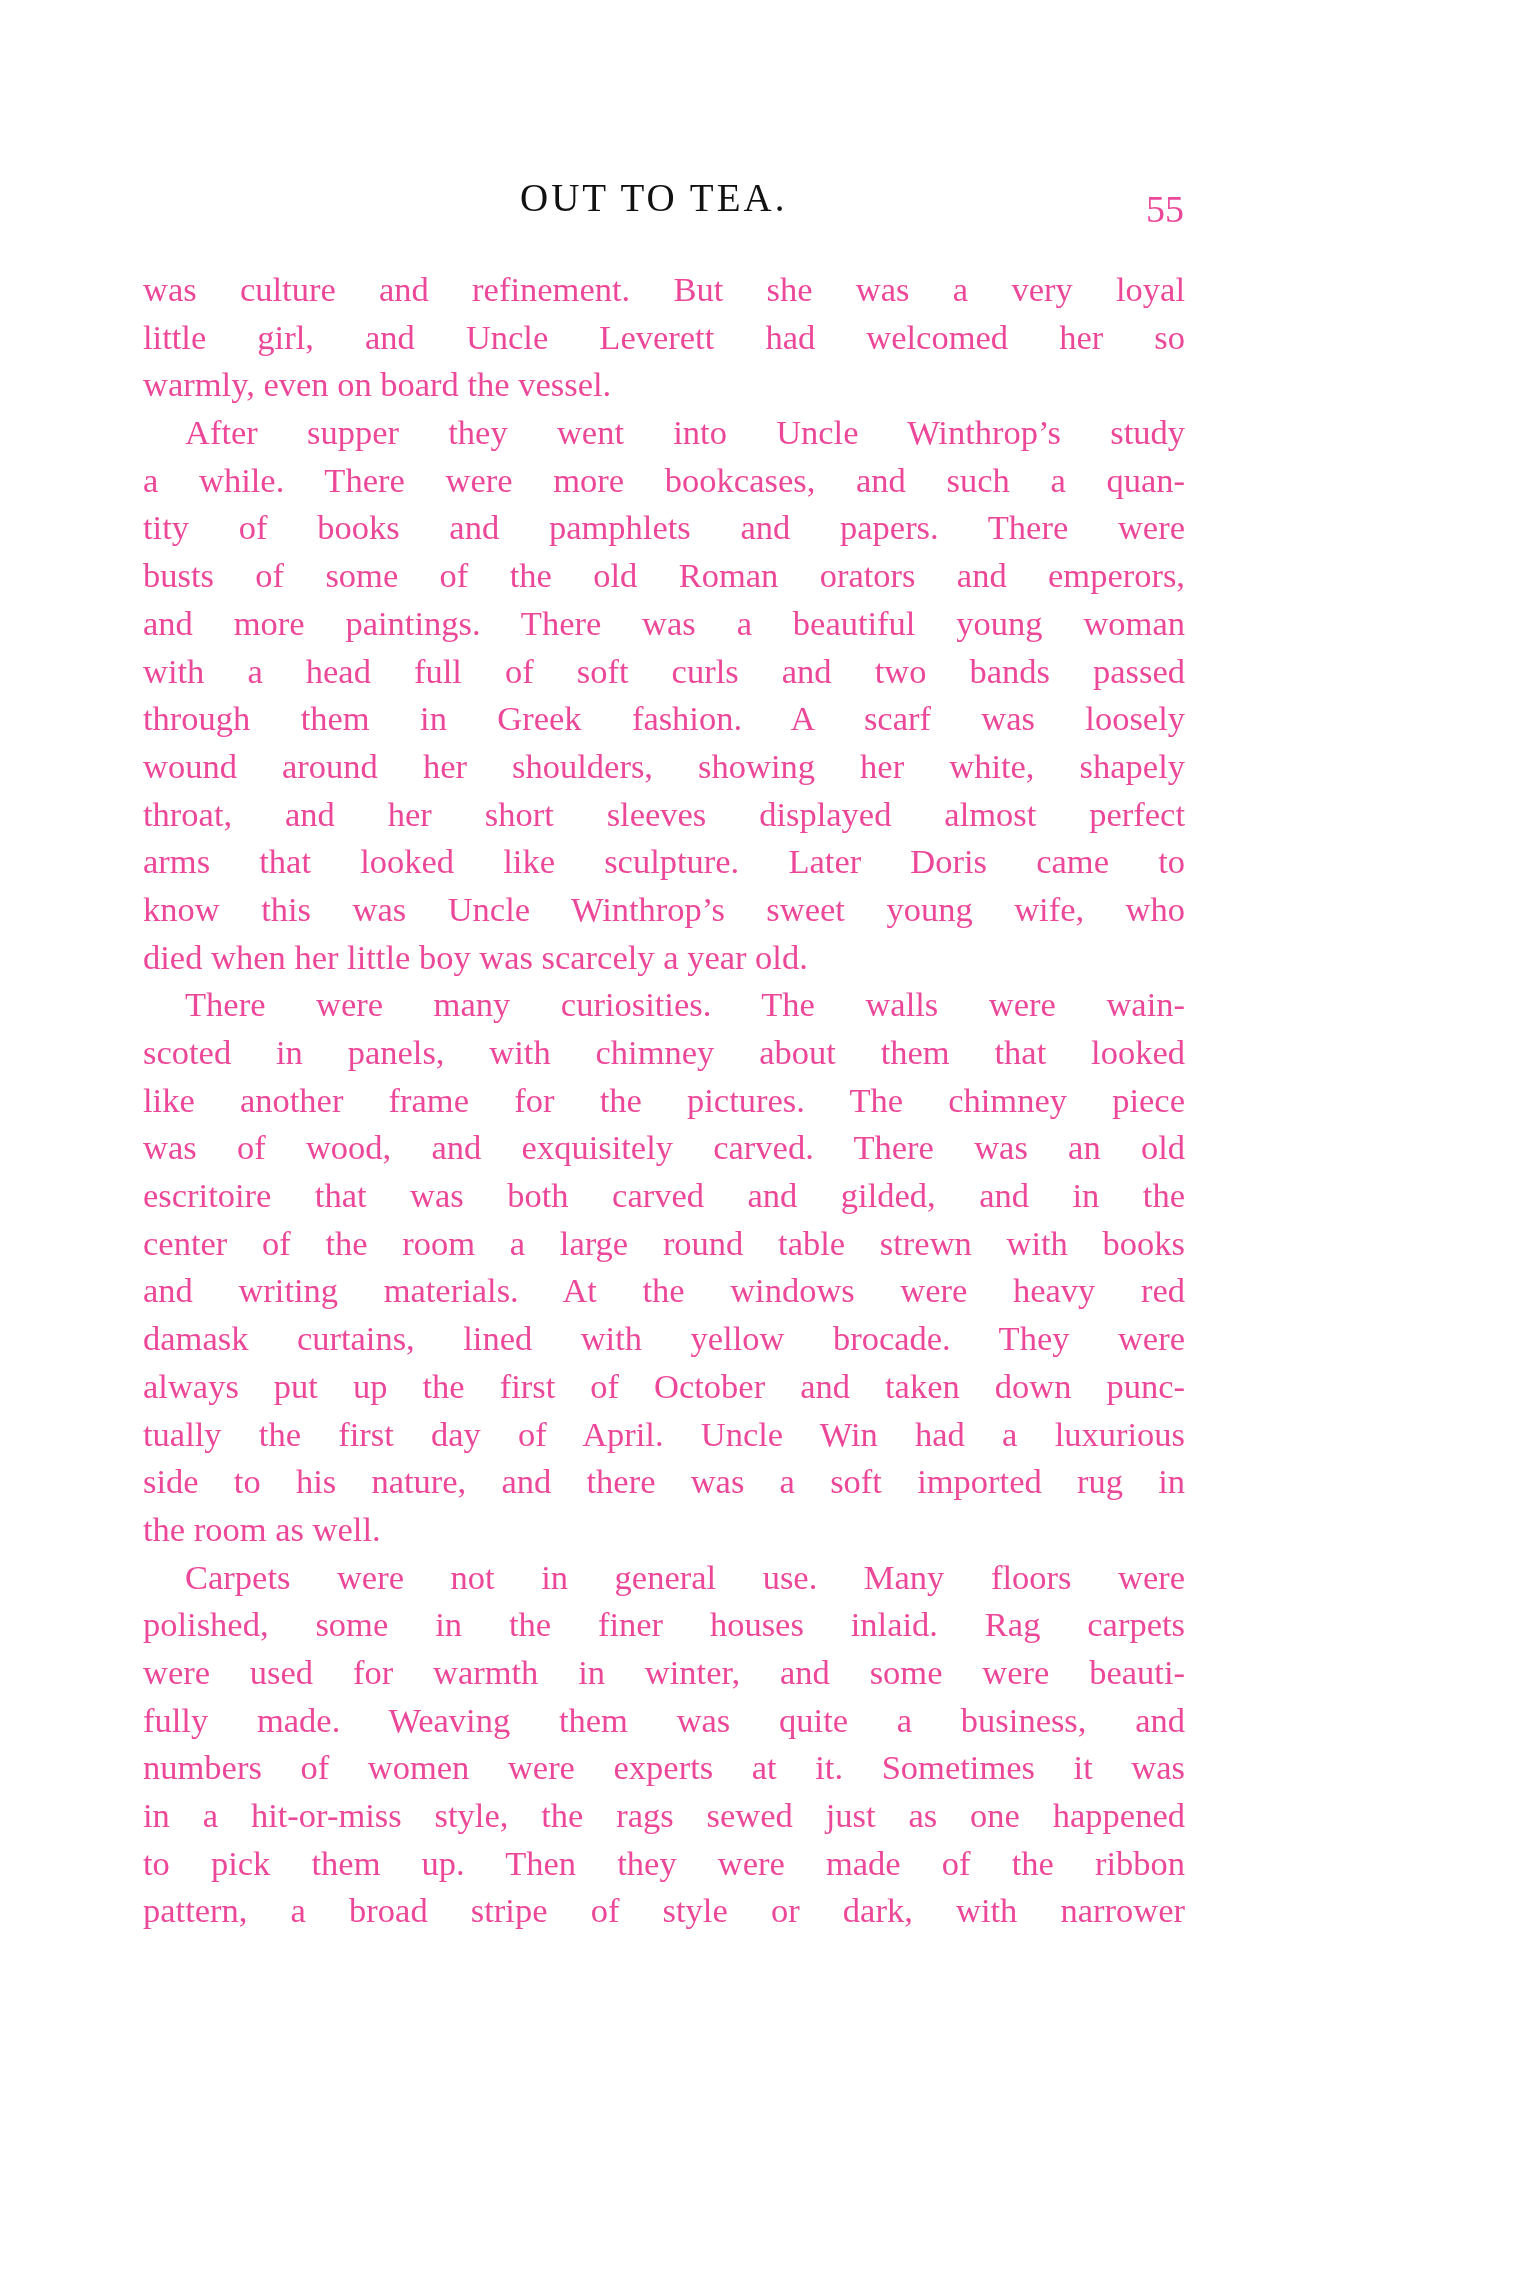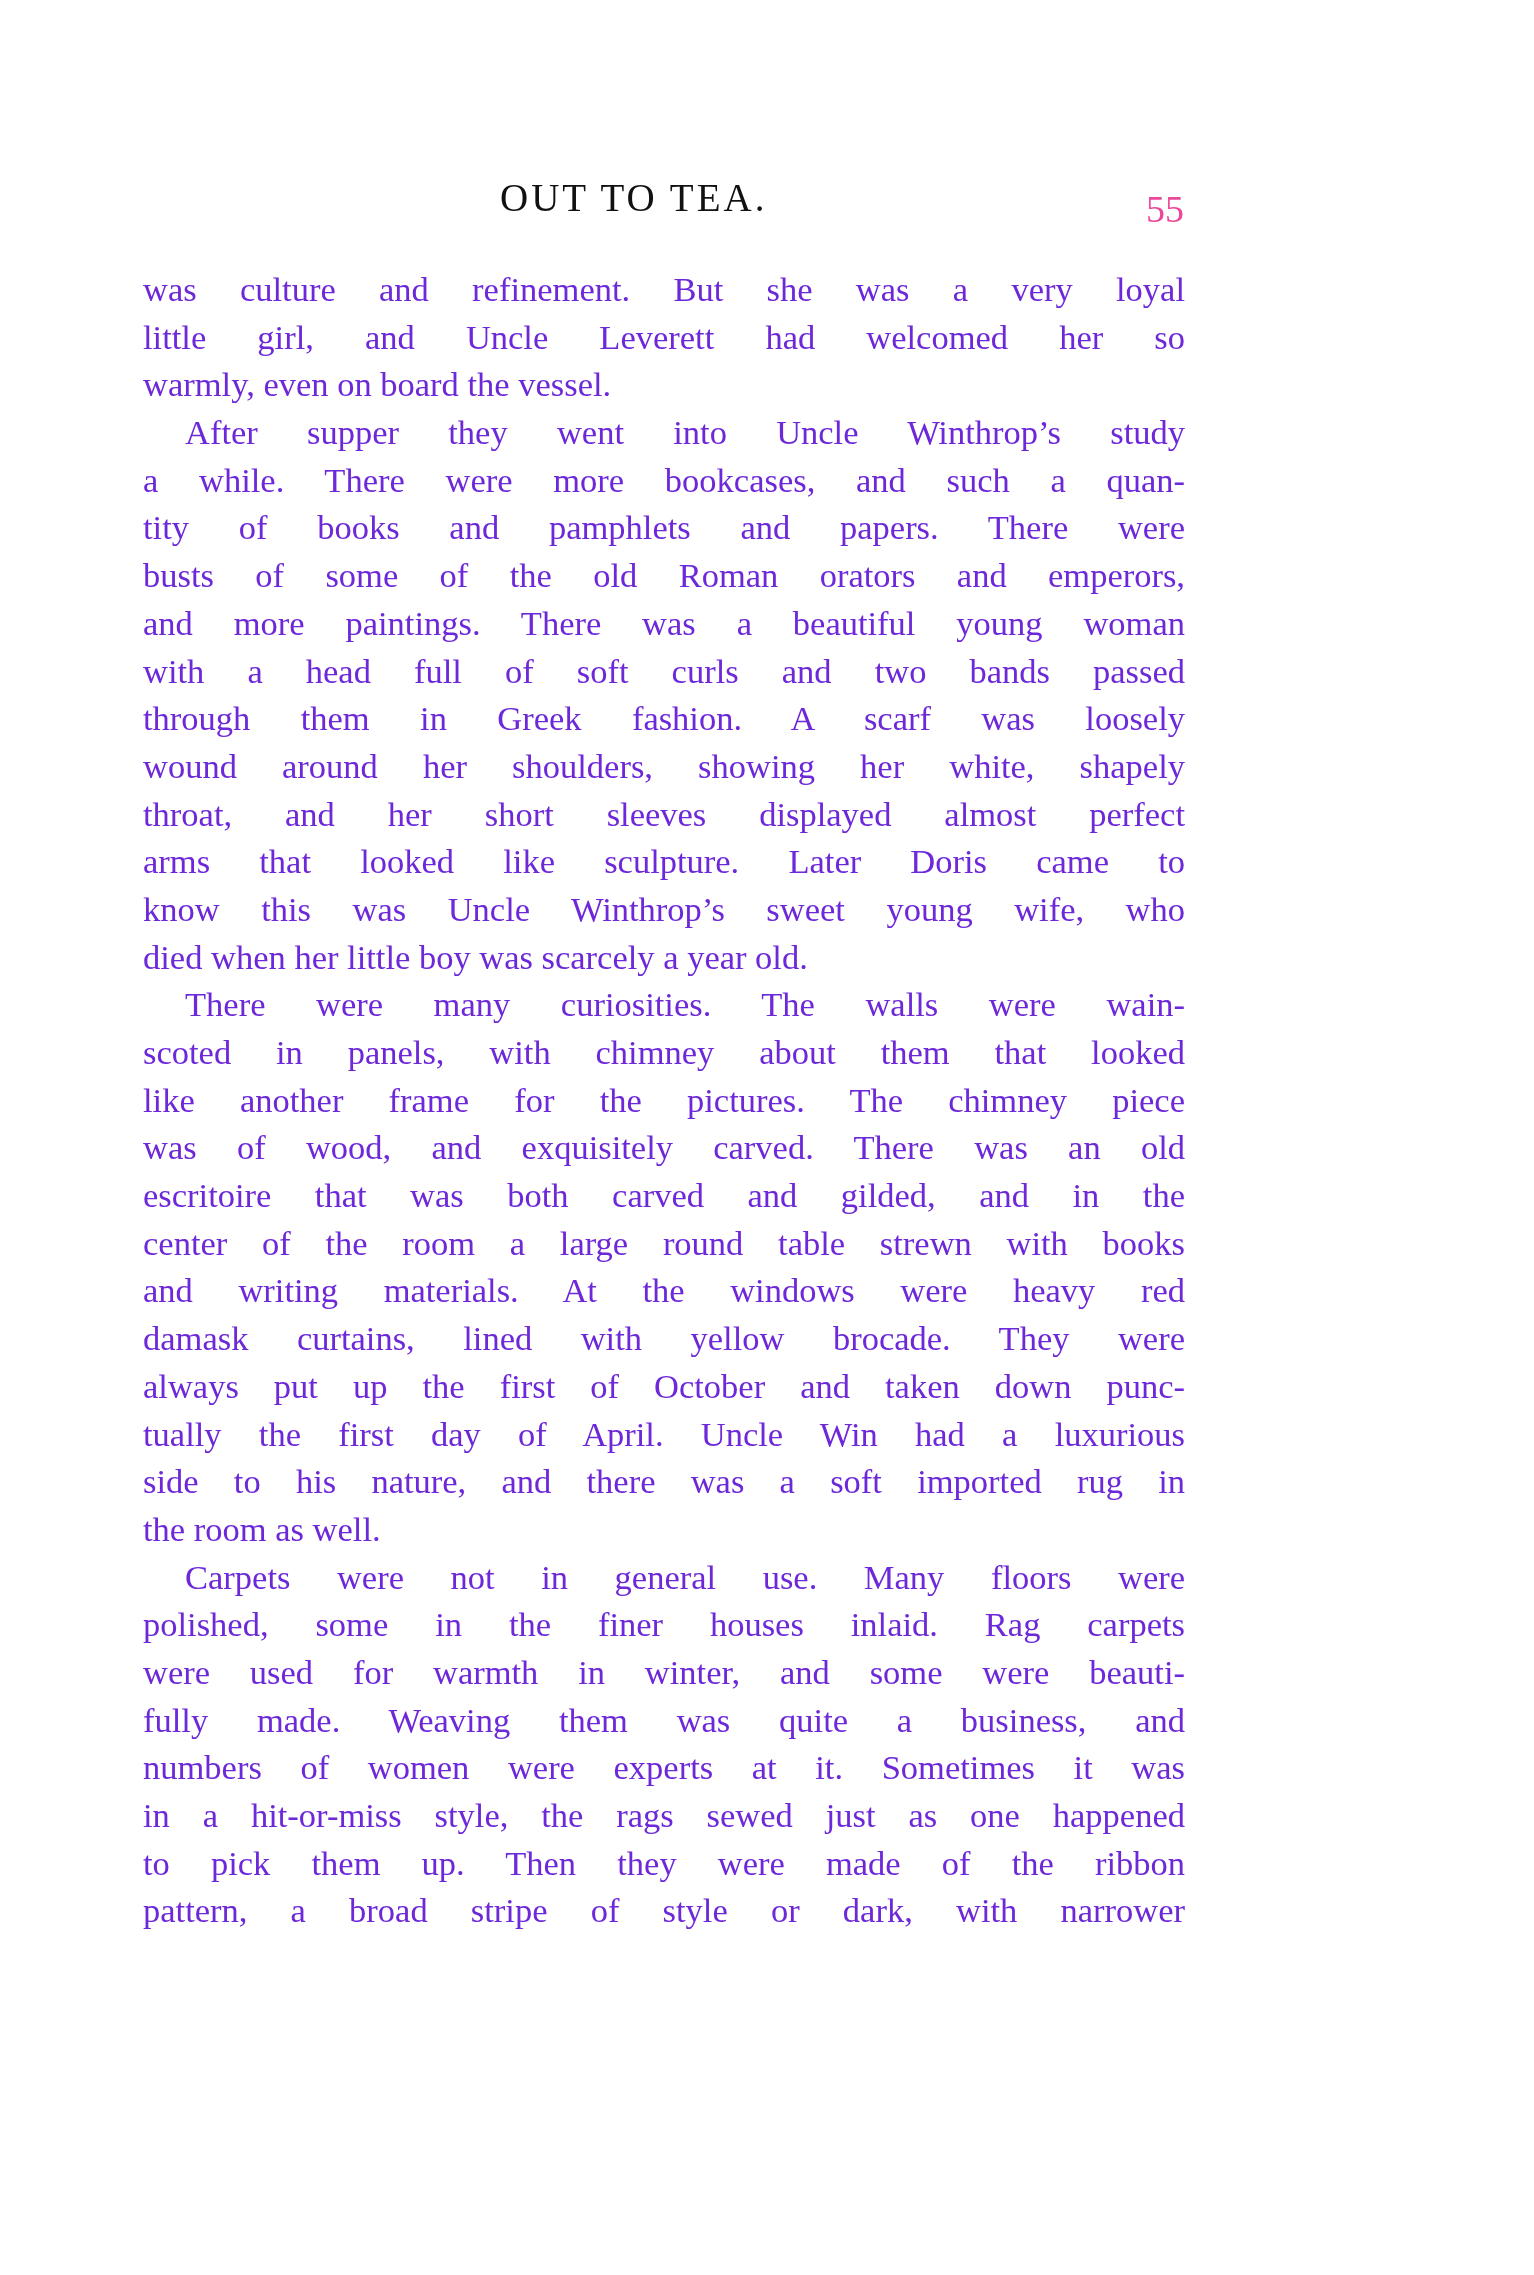--- a/index.html
+++ b/index.html
@@ -1,32 +1,32 @@
 <!DOCTYPE html>
 <html><head>
   <meta charset="utf-8">
   <style>
     html, body { margin: 0; padding: 0; background: #ffffff; }
     body { width: 1534px; height: 2275px; position: relative; overflow: hidden; }
     .page { position: absolute; left: 0; top: 0; width: 1534px; height: 2275px; background: #ffffff; }
     .running-head {
-      position: absolute; left: 500px; top: 178px;
+      position: absolute; left: 520px; top: 178px;
       font-family: "Liberation Serif", "DejaVu Serif", serif;
       font-size: 39px; letter-spacing: 3px; color: #111;
       white-space: nowrap; line-height: 1;
     }
     .folio {
       position: absolute; left: 1146px; top: 190px;
       font-family: "Liberation Serif", "DejaVu Serif", serif;
       font-size: 38px; color: #ec4899; white-space: nowrap; line-height: 1;
     }
     .body-text {
       position: absolute; left: 143px; top: 266px; width: 1042px;
       font-family: "Liberation Serif", "DejaVu Serif", serif;
-      font-size: 34.5px; line-height: 47.7px; color: #6d28d9;
+      font-size: 34.5px; line-height: 47.7px; color: #ec4899;
     }
     .line {
       display: block; height: 47.7px; white-space: nowrap;
       text-align: justify; text-align-last: justify;
     }
     .line.last { text-align-last: left; }
     .line.indent { padding-left: 42px; }
   </style>
 </head>
 <body>

